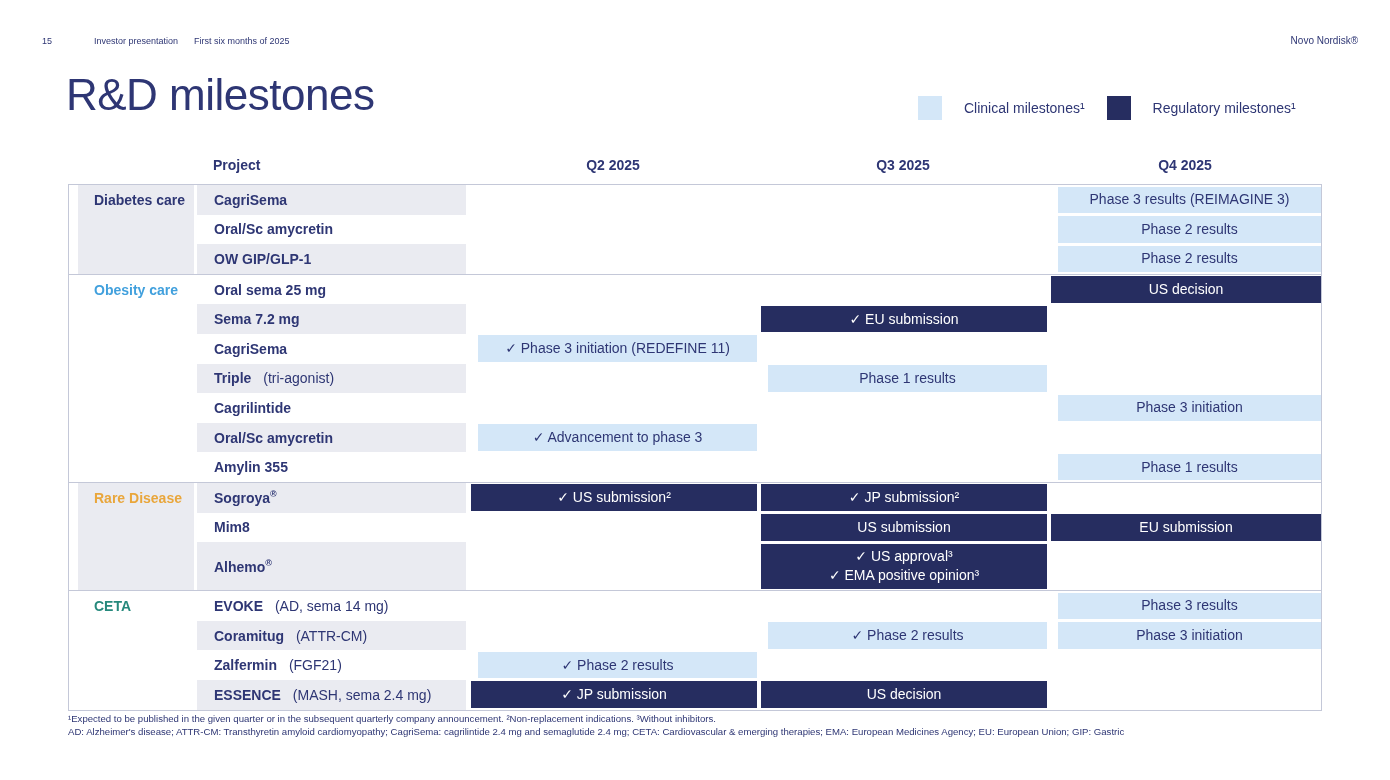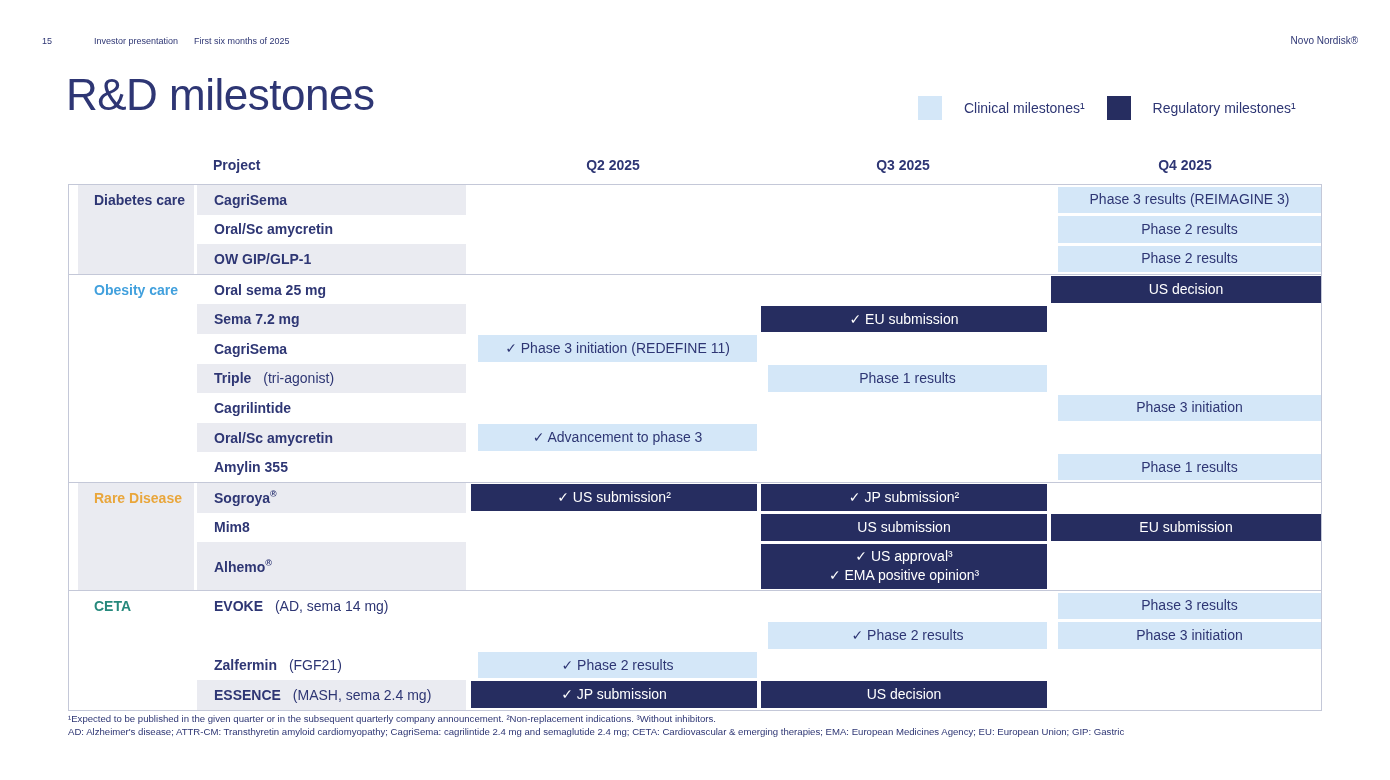--- a/index.html
+++ b/index.html
@@ -226,20 +226,24 @@
           <b>EVOKE</b>
           <span class="sfx"> (AD, sema 14 mg)</span>
         </div>
         <div class="mcell" style="grid-area: 1 / 3;"></div>
         <div class="mcell" style="grid-area: 1 / 4;"></div>
         <div class="mcell" style="grid-area: 1 / 5;">
           <div class="pill clinical">
             <div>Phase 3 results</div>
           </div>
         </div>
+        <div class="pcell" style="grid-area: 2 / 2; background: rgb(234, 235, 241);">
+          <b>Coramitug</b>
+          <span class="sfx"> (ATTR-CM)</span>
+        </div>
         <div class="mcell" style="grid-area: 2 / 3;"></div>
         <div class="mcell" style="grid-area: 2 / 4;">
           <div class="pill clinical">
             <div>✓ Phase 2 results</div>
           </div>
         </div>
         <div class="mcell" style="grid-area: 2 / 5;">
           <div class="pill clinical">
             <div>Phase 3 initiation</div>
           </div>

